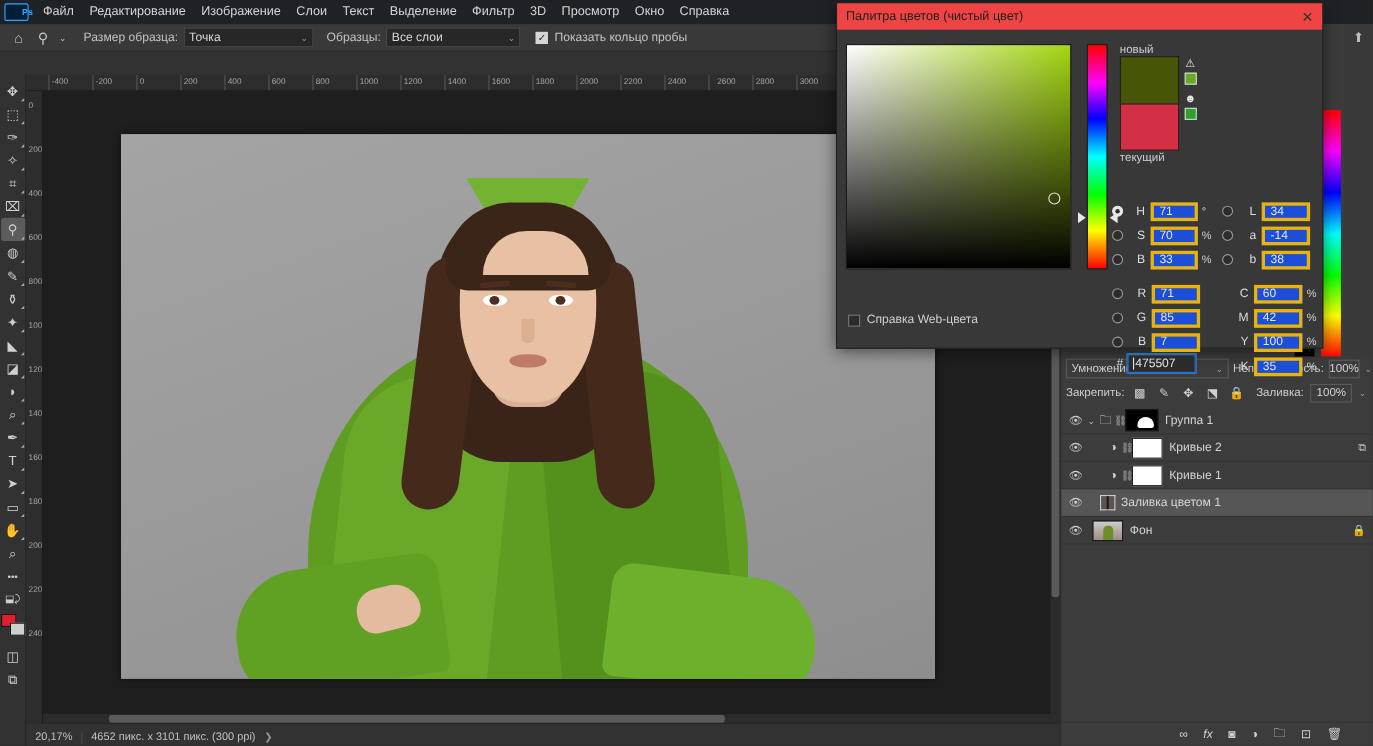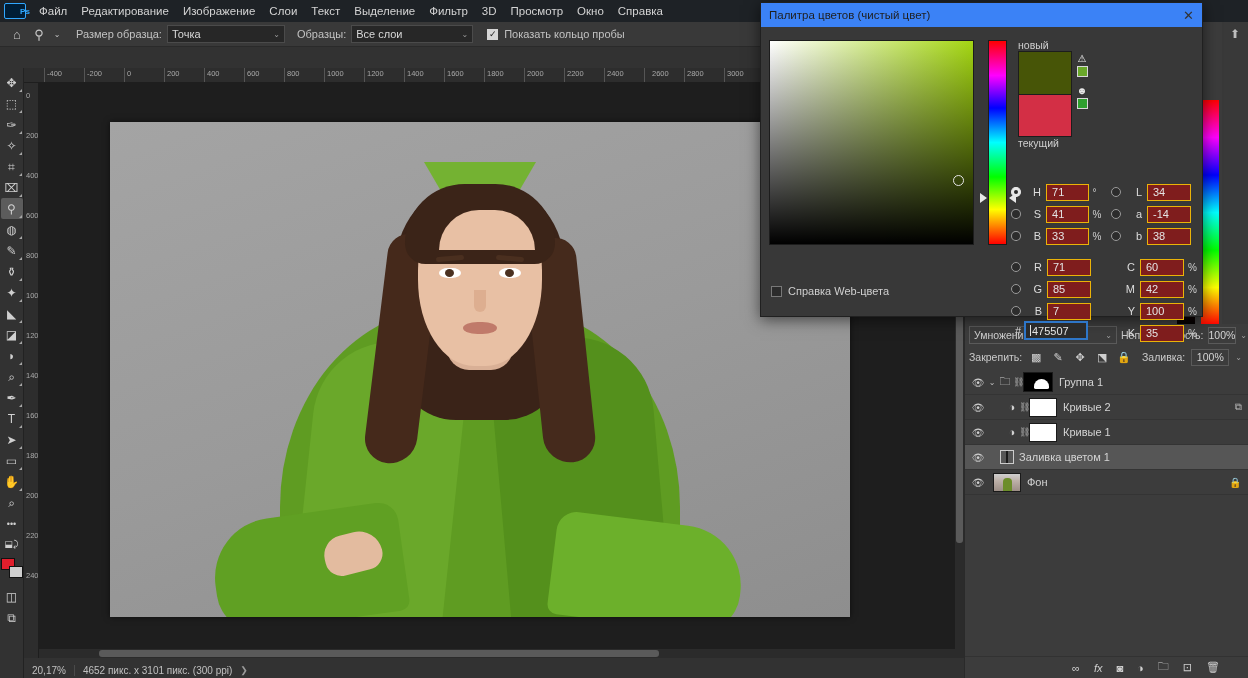--- a/index.html
+++ b/index.html
@@ -242,21 +242,21 @@
     display:flex; align-items:center; justify-content:flex-end; gap: 14px; padding-right: 28px; border-top: 1px solid #323232; }
   .foot-ico { color: #cfcfcf; font-size: 11px; }
 
   
   .dialog {
     position: absolute; left: 760px; top: 2px; width: 443px; height: 315px;
     background: #383838; border: 1px solid #202020;
     box-shadow: 0 3px 14px rgba(0,0,0,.55);
   }
   .dlg-title {
-    height: 24px; background: #3b82f6; color: #1f1f1f; font-size: 11.5px;
+    height: 24px; background: #ef4444; color: #1f1f1f; font-size: 11.5px;
     display: flex; align-items: center; padding: 0 8px; justify-content: space-between;
   }
   .dlg-close { font-size: 13px; color: #333; }
   .dlg-body { position: relative; height: 291px; }
 
   .sv-field {
     position: absolute; left: 8px; top: 13px; width: 205px; height: 205px;
     background:
       linear-gradient(to top, #000 0%, rgba(0,0,0,0) 100%),
       linear-gradient(to right, #fff 0%, #a4d612 100%);
@@ -294,21 +294,21 @@
     font-family: "Liberation Sans", sans-serif;
   }
   .dlg-btn.primary { border: 2px solid #e8e8e8; }
 
   .fields { position: absolute; left: 250px; top: 155px; width: 190px; }
   .frow { display: flex; align-items: center; height: 20px; margin-bottom: 2px; }
   .radio { width: 10px; height: 10px; border: 1px solid #9a9a9a; border-radius: 50%; background: #2c2c2c; position: relative; }
   .radio.on { background: #e8e8e8; border-color:#e8e8e8; }
   .radio.on::after { content:''; position:absolute; left: 2px; top: 2px; width: 4px; height: 4px; background:#2b2b2b; border-radius:50%; }
   .flab { width: 16px; text-align: right; margin: 0 5px; font-size: 11px; color: #dcdcdc; }
-  .fin { width: 44px; height: 17px; background: #7f1d1d; border: 1px solid #eab308; color: #e4e4e4;
+  .fin { width: 44px; height: 17px; background: #1d4ed8; border: 3px solid #eab308; color: #e4e4e4;
          font-size: 11px; display: flex; align-items: center; padding-left: 5px; }
   .funit { width: 14px; margin-left: 4px; font-size: 10px; color: #cfcfcf; }
   .col-left { position: absolute; left: 0; top: 0; width: 95px; }
   .col-right { position: absolute; left: 100px; top: 0; width: 100px; }
   .hexrow { display: flex; align-items: center; position: absolute; left: 0; top: 140px; }
   .hexlab { width: 14px; text-align: center; font-size: 11px; color: #dcdcdc; }
   .hexin { width: 62px; height: 17px; background: #2b2b2b; border: 1px solid #2e76c8;
            outline: 1px solid #2e76c8; color: #e4e4e4; font-size: 11px; display:flex; align-items:center; padding-left: 4px; }
   .caret-bar { display: inline-block; width: 1px; height: 11px; background: #e4e4e4; margin-right: 1px; }
   .cmyk-lab { width: 14px; text-align: right; margin-right: 5px; font-size: 11px; color: #dcdcdc; }
@@ -621,21 +621,21 @@
         <div class="col-left">
           <div class="frow">
             <span class="radio on"></span>
             <span class="flab">H</span>
             <span class="fin">71</span>
             <span class="funit">°</span>
           </div>
           <div class="frow">
             <span class="radio"></span>
             <span class="flab">S</span>
-            <span class="fin">41</span>
+            <span class="fin">70</span>
             <span class="funit">%</span>
           </div>
           <div class="frow">
             <span class="radio"></span>
             <span class="flab">B</span>
             <span class="fin">33</span>
             <span class="funit">%</span>
           </div>
           <div style="height:9px"></div>
           <div class="frow">

